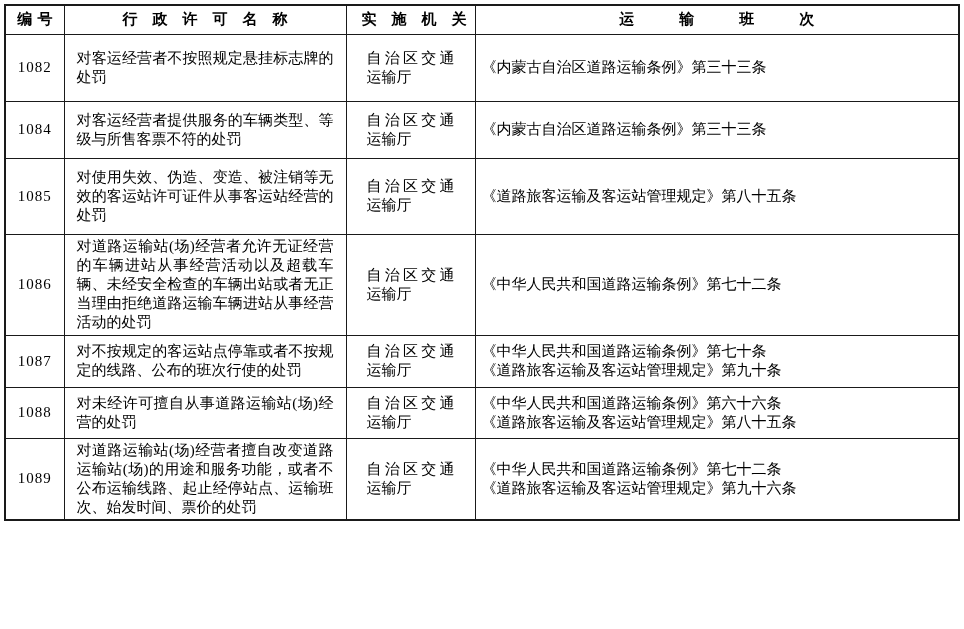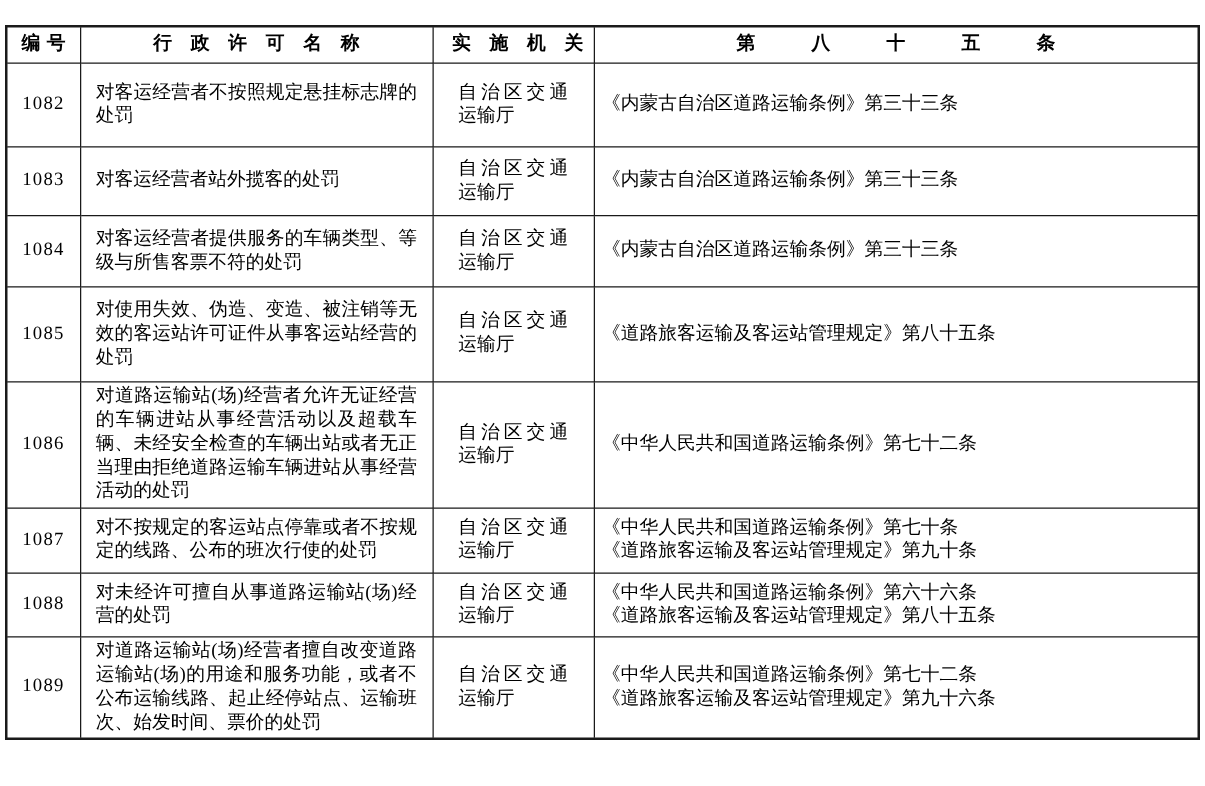--- a/index.html
+++ b/index.html
@@ -13,21 +13,21 @@
     color: #000000;
   }
   .page {
     position: relative;
     width: 964px;
     height: 629px;
   }
   table.permits {
     position: absolute;
     left: 4px;
-    top: 20px;
+    top: 4px;
     width: 954px;
     border-collapse: collapse;
     table-layout: fixed;
     border: 2px solid #1a1a1a;
   }
   table.permits th,
   table.permits td {
     border: 1px solid #1a1a1a;
     vertical-align: middle;
     font-size: 15px;
@@ -85,33 +85,27 @@
       <col class="c-id">
       <col class="c-name">
       <col class="c-agency">
       <col class="c-legal">
     </colgroup>
     <thead>
       <tr>
         <th class="th-id">编号</th>
         <th class="th-name">行政许可名称</th>
         <th class="th-agency">实施机关</th>
-        <th class="th-legal">第八十五条</th>
+        <th class="th-legal">运输班次</th>
       </tr>
     </thead>
     <tbody id="rows-body">
         <tr style="height: 67px;">
     <td class="td-id">1082</td>
     <td class="td-name">对客运经营者不按照规定悬挂标志牌的处罚</td>
-    <td class="td-agency">自治区交通运输厅</td>
-    <td class="td-legal">《内蒙古自治区道路运输条例》第三十三条</td>
-  </tr>
-        <tr style="height: 55px;">
-    <td class="td-id">1083</td>
-    <td class="td-name">对客运经营者站外揽客的处罚</td>
     <td class="td-agency">自治区交通运输厅</td>
     <td class="td-legal">《内蒙古自治区道路运输条例》第三十三条</td>
   </tr>
         <tr style="height: 57px;">
     <td class="td-id">1084</td>
     <td class="td-name">对客运经营者提供服务的车辆类型、等级与所售客票不符的处罚</td>
     <td class="td-agency">自治区交通运输厅</td>
     <td class="td-legal">《内蒙古自治区道路运输条例》第三十三条</td>
   </tr>
         <tr style="height: 76px;">

